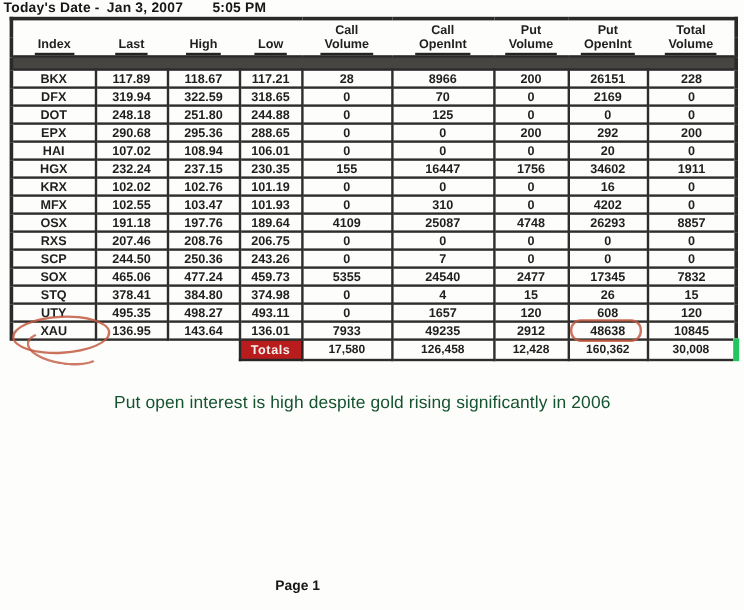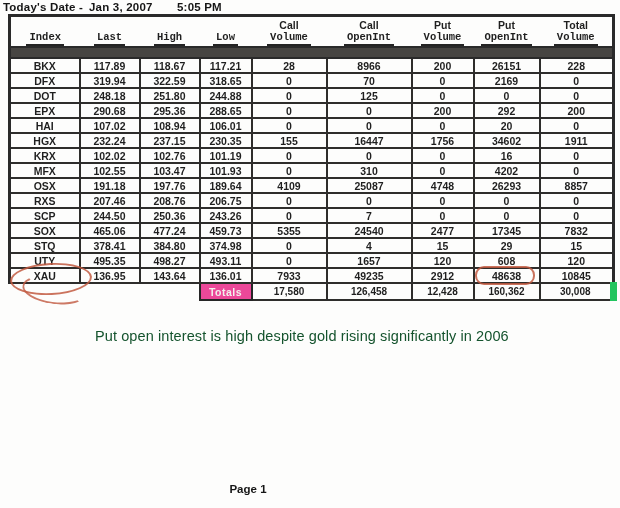--- a/index.html
+++ b/index.html
@@ -30,21 +30,21 @@
     table-layout: fixed;
     width: 604px;
     font-size: 10.5px; font-weight: bold; color: #1f1f1f;
   }
   td { text-align: center; vertical-align: middle; }
 
   
   tr.hrow1 td { border-top: 3px solid #2a2a2a; height: 14px; font-size: 10.5px; padding-top: 2px; }
   tr.hrow1 td:first-child { border-left: 3px solid #2a2a2a; }
   tr.hrow1 td:last-child  { border-right: 3px solid #2a2a2a; }
-  tr.hrow2 td { height: 16px; font-family: Liberation Mono, monospace; }
+  tr.hrow2 td { height: 16px; }
   tr.hrow2 td:first-child { border-left: 3px solid #2a2a2a; }
   tr.hrow2 td:last-child  { border-right: 3px solid #2a2a2a; }
   .hul { display: inline-block; border-bottom: 2px solid #242424; padding: 0 3px 1px 3px; }
 
   
   tr.band td {
     height: 11px; background: #474542;
     border-left: 3px solid #2a2a2a; border-right: 3px solid #2a2a2a;
     border-top: 2px solid #2a2a2a; border-bottom: 2px solid #2a2a2a;
   }
@@ -54,28 +54,28 @@
     border: 2px solid #2e2d2b;
     height: 15px;
   }
   tbody.data tr td:first-child { border-left: 3px solid #2a2a2a; }
   tbody.data tr td:last-child  { border-right: 3px solid #2a2a2a; }
 
   
   tr.totals td { height: 17px; }
   tr.totals td.empty { border: none; background: transparent; }
   tr.totals td.tot-label {
-    background: #ec4899; color: #f2f0ec;
+    background: #b91c1c; color: #f2f0ec;
     border: 2px solid #262626; font-size: 10.5px;
     letter-spacing: 0.5px;
   }
   tr.totals td.tot-val {
     border: 2px solid #2e2d2b; font-size: 10px;
   }
-  tr.totals td.tot-val:last-child { border-right: 7px solid #22c55e; margin-top: 12px; }
+  tr.totals td.tot-val:last-child { border-right: 5px solid #22c55e; margin-top: 12px; }
 
   
   .circ {
     position: absolute; left: 10px; top: 263px;
     width: 82px; height: 32px;
     border: 2.5px solid #c25a41;
     border-radius: 50%;
     transform: rotate(-3deg);
     opacity: 0.85;
   }
@@ -290,21 +290,21 @@
             <td>7832</td>
           </tr>
           <tr>
             <td>STQ</td>
             <td>378.41</td>
             <td>384.80</td>
             <td>374.98</td>
             <td>0</td>
             <td>4</td>
             <td>15</td>
-            <td>29</td>
+            <td>26</td>
             <td>15</td>
           </tr>
           <tr>
             <td>UTY</td>
             <td>495.35</td>
             <td>498.27</td>
             <td>493.11</td>
             <td>0</td>
             <td>1657</td>
             <td>120</td>

